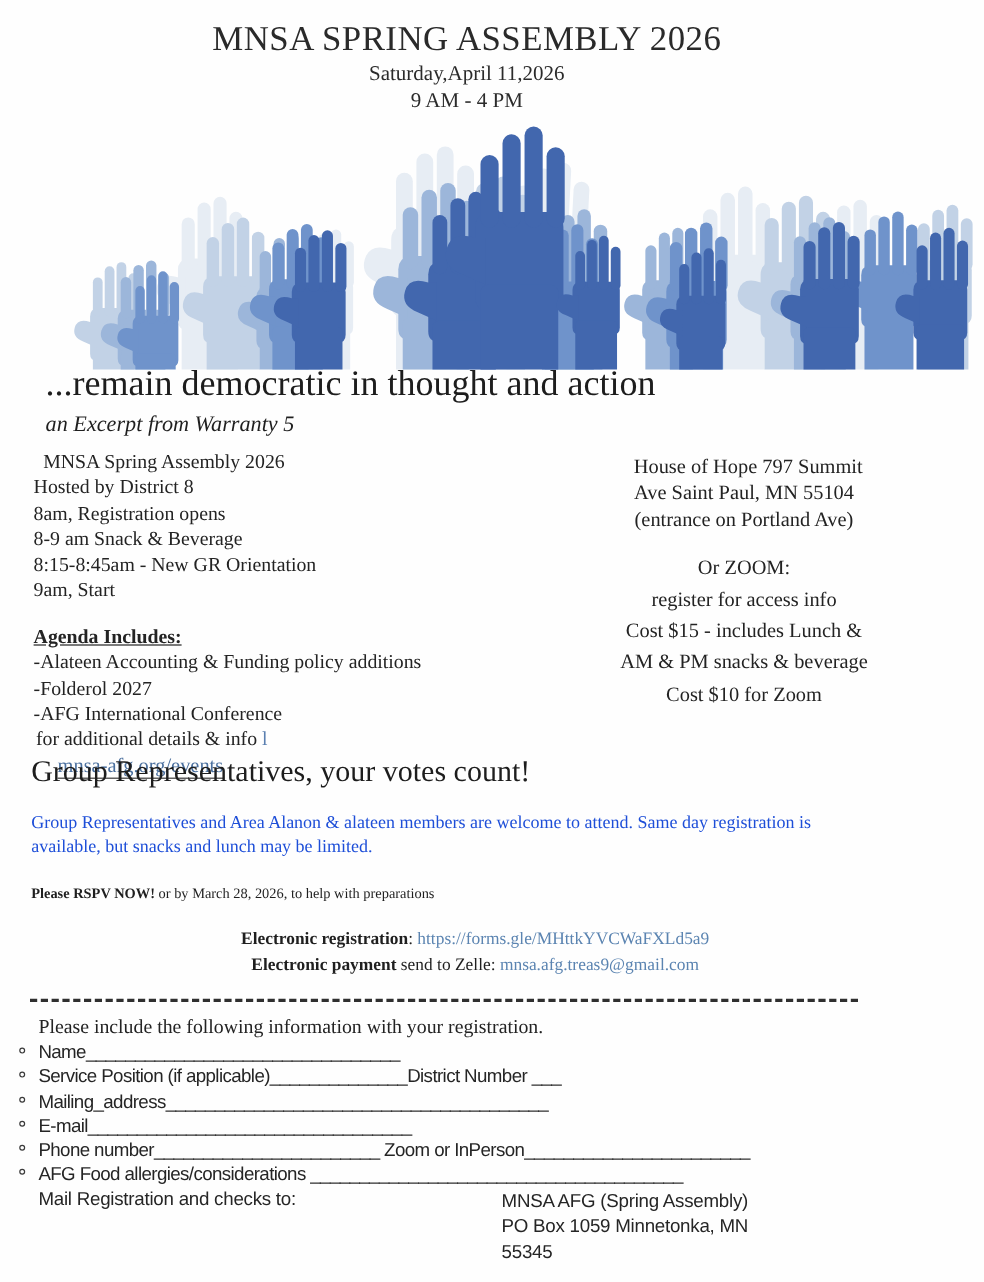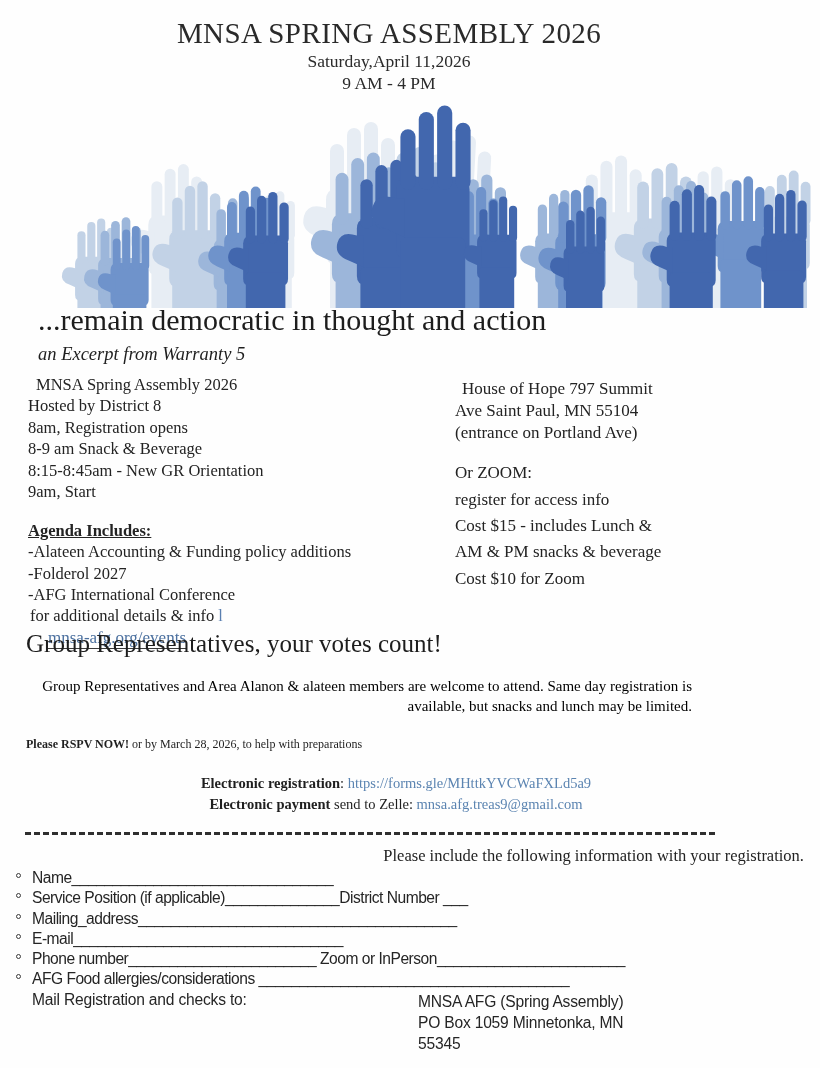--- a/index.html
+++ b/index.html
@@ -114,20 +114,21 @@
   }
 
   .col-right {
     position: absolute;
     top: 378px;
     left: 455px;
     width: 330px;
     font-size: 17px;
     line-height: 1.30;
     color: #232323;
+    text-align: center;
   }
   .col-right .lead { padding-left: 7px; }
   .col-right .sp { margin-top: 16px; }
   .col-right .ln { line-height: 1.55; }
 
   
   .gr-head {
     position: absolute;
     top: 630px;
     left: 26px;
@@ -135,22 +136,21 @@
     color: #1d1d1d;
     white-space: nowrap;
   }
   .gr-body {
     position: absolute;
     top: 676px;
     left: 26px;
     width: 666px;
     font-size: 15px;
     line-height: 1.36;
-    color: #000000;
-    text-align: right;
+    color: #1d4ed8;
   }
   .rsvp {
     position: absolute;
     top: 737px;
     left: 26px;
     width: 700px;
     font-size: 12px;
     color: #1f1f1f;
   }
   .rsvp b { font-weight: bold; }
@@ -201,21 +201,20 @@
     width: 790px;
     font-family: "Liberation Sans", sans-serif;
     color: #252525;
   }
   .form-intro {
     font-family: "Liberation Serif", serif;
     font-size: 16.5px;
     padding-left: 18px;
     color: #232323;
     margin-bottom: 2px;
-    text-align: right;
   }
   .form-row {
     position: relative;
     font-size: 15.6px;
     line-height: 1.30;
     padding-left: 18px;
     white-space: nowrap;
     letter-spacing: -0.2px;
   }
   .bullet-o {

